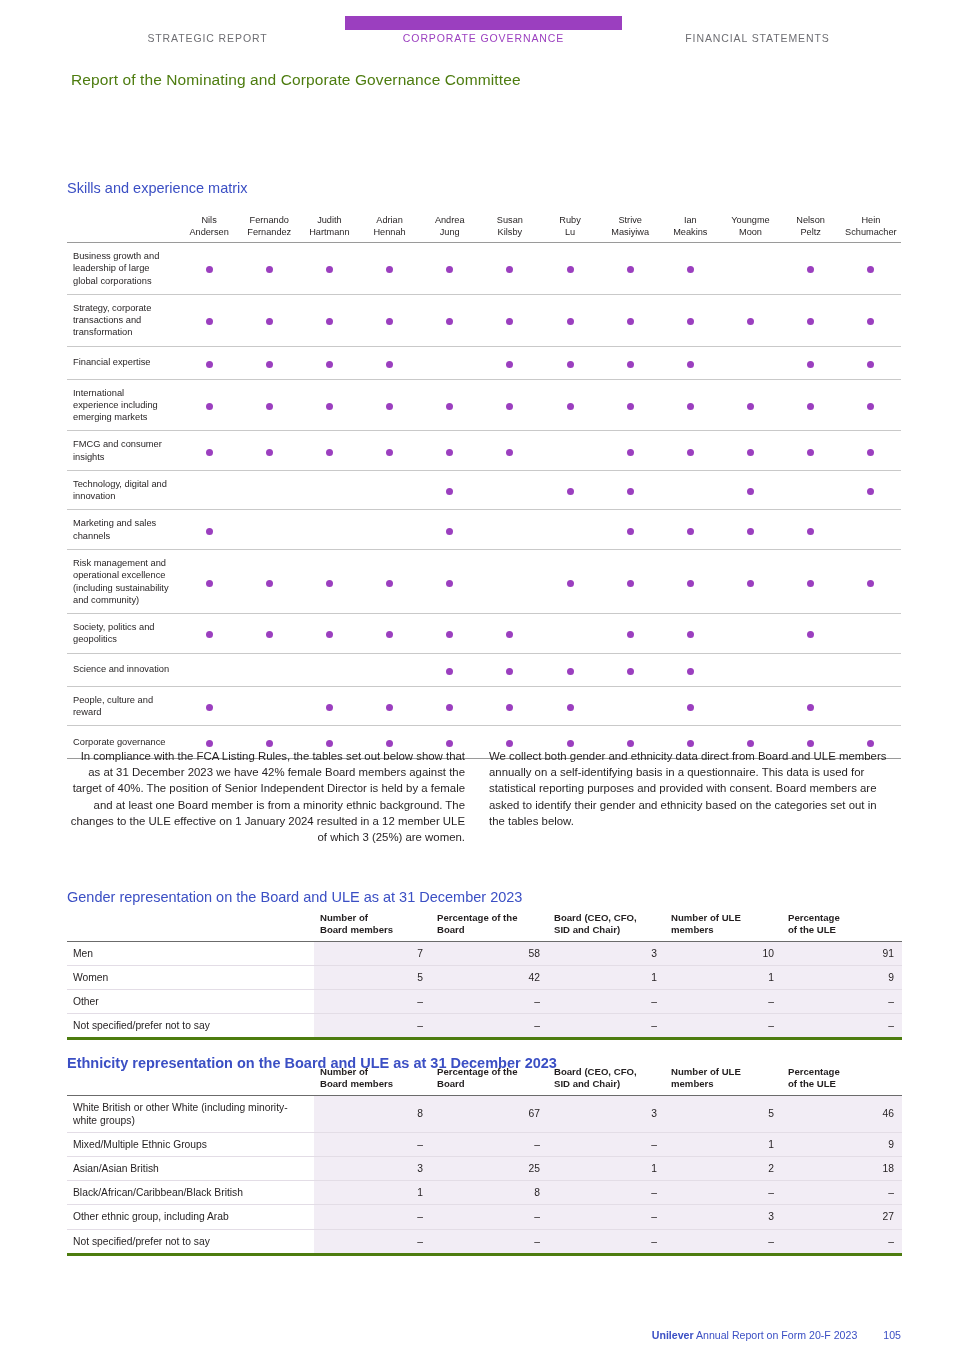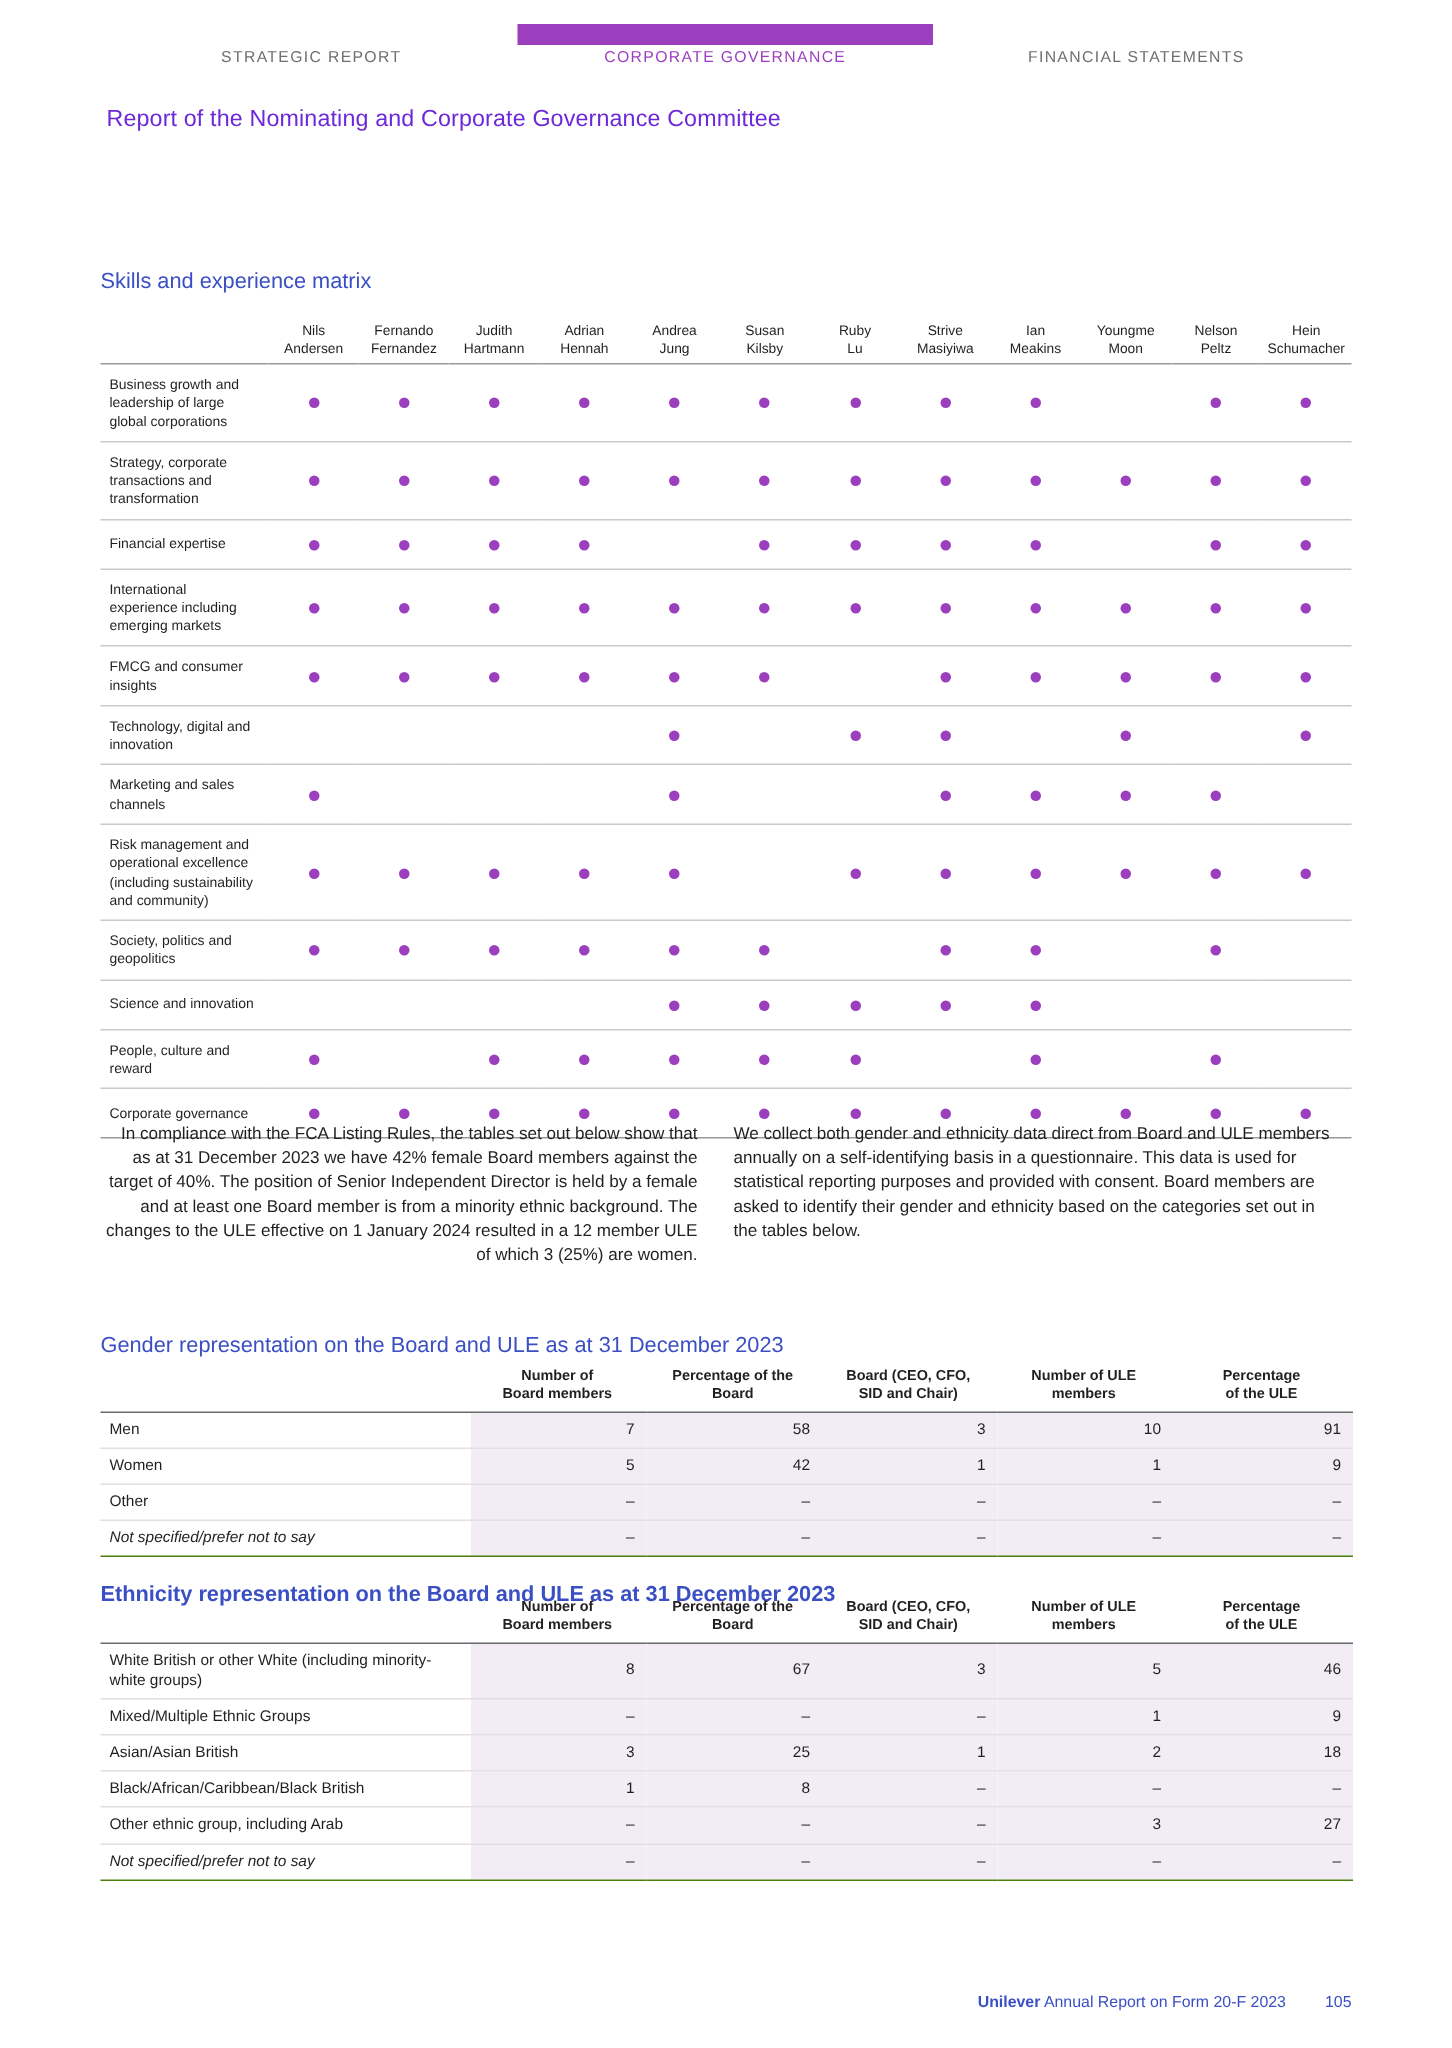--- a/index.html
+++ b/index.html
@@ -42,21 +42,21 @@
   .tab.strategic { left: 110px; width: 195px; }
   .tab.corporate { left: 345px; width: 277px; color: #9B3FBF; }
   .tab.financial { left: 650px; width: 215px; }
 
   
   .page-heading {
     position: absolute;
     left: 71px;
     top: 71px;
     font-size: 15.5px;
-    color: #6d28d9;
+    color: #4d7c0f;
     font-weight: 400;
     letter-spacing: 0.1px;
   }
 
   
   .section-title {
     color: #3B4FC4;
     font-size: 14.5px;
     font-weight: 400;
   }
@@ -141,21 +141,21 @@
     table-layout: fixed;
   }
   table.datatable col.c-label { width: 247px; }
   table.datatable col.c-num   { width: 117px; }
   table.datatable col.c-num2  { width: 120px; }
 
   table.datatable th {
     font-size: 9.6px;
     font-weight: bold;
     color: #231f20;
-    text-align: center;
+    text-align: left;
     vertical-align: bottom;
     line-height: 1.28;
     padding: 0 8px 4px 6px;
     border-bottom: 1px solid #6b6b6b;
   }
   table.datatable th.lbl {
     border-bottom: 1px solid #6b6b6b;
   }
   table.datatable td {
     font-size: 10.3px;
@@ -166,21 +166,21 @@
   }
   table.datatable td.lbl {
     text-align: left;
     line-height: 1.28;
     border-bottom: 1px solid #e3dde6;
   }
   table.datatable td.num {
     text-align: right;
     background: #F2EDF5;
   }
-  table.datatable tr.last td { border-bottom: 1px solid #4d7c0f; font-style: italic; }
+  table.datatable tr.last td { border-bottom: 3px solid #4d7c0f; }
 
   
   .footer {
     position: absolute;
     right: 67px;
     bottom: 24px;
     font-size: 10.6px;
     color: #3B4FC4;
     white-space: nowrap;
   }

